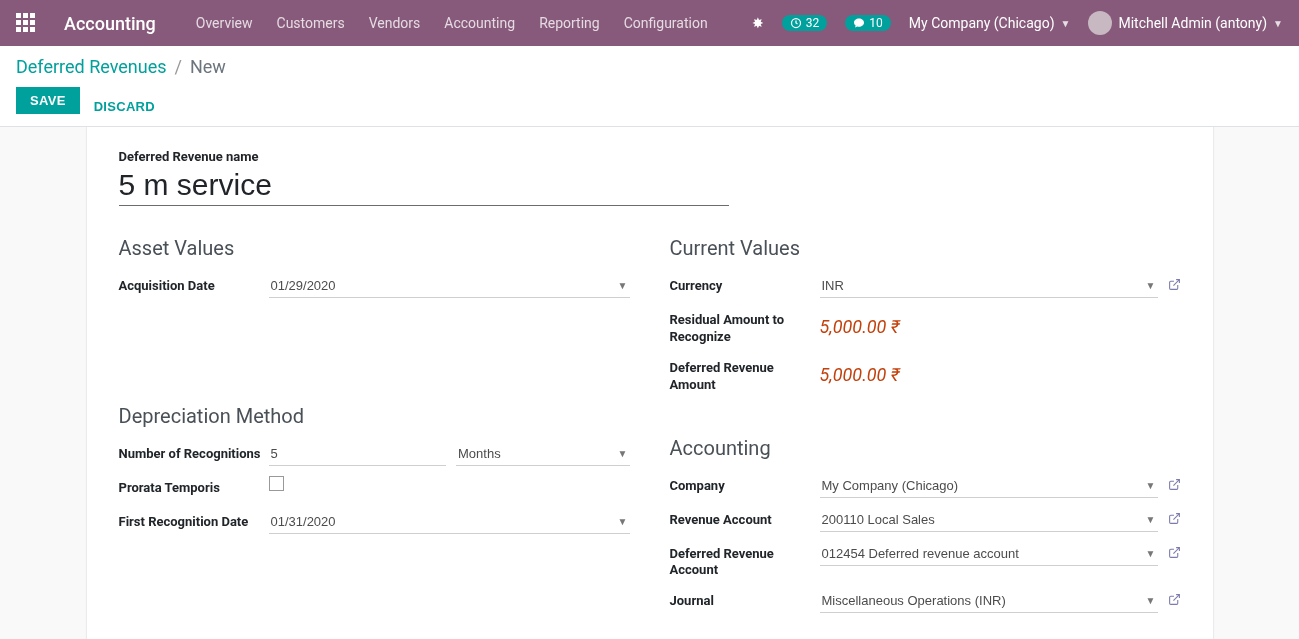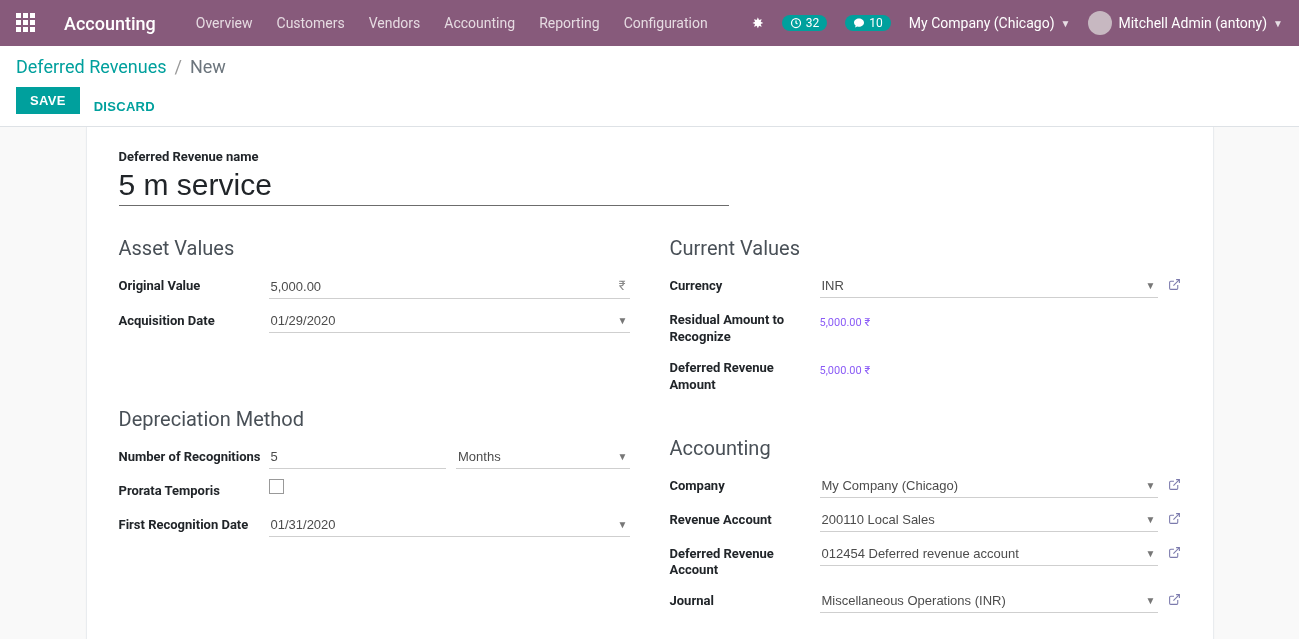--- a/index.html
+++ b/index.html
@@ -44,21 +44,21 @@
   .form-row { display:flex; align-items:flex-start; margin-bottom:10px; min-height:24px; }
   .form-row .lbl { width:150px; font-weight:700; font-size:13px; color:#212529; padding-top:4px; line-height:1.3; }
   .form-row .val { flex:1; display:flex; align-items:center; }
 
   .input-line { border:none; border-bottom:1px solid #cfcfcf; width:100%; padding:4px 2px; font-size:13px; outline:none; background:transparent; color:#4c4c4c; }
   .currency-suffix { font-size:13px; color:#888; padding:0 4px 0 6px; border-bottom:1px solid #cfcfcf; line-height:24px; }
   .select-wrap { flex:1; position:relative; border-bottom:1px solid #cfcfcf; display:flex; align-items:center; }
   .select-wrap input { border:none; outline:none; width:100%; padding:4px 18px 4px 2px; font-size:13px; background:transparent; color:#4c4c4c; }
   .select-wrap .dd { position:absolute; right:2px; font-size:10px; color:#777; pointer-events:none; }
   .ext-link { margin-left:10px; color:#7c7bad; font-size:13px; cursor:pointer; }
-  .static-val { font-size:11px; color:#8b5cf6; padding-top:4px; }
+  .static-val { font-size:18px; color:#c2410c; padding-top:4px;font-style:italic; }
   .checkbox { width:15px; height:15px; border:1px solid #999; background:#fff; cursor:pointer; }
   .num-period { display:flex; gap:0; width:100%; }
   .num-period .input-line { flex:1; }
   .num-period .select-wrap { flex:1; margin-left:10px; }
   .bug-icon { font-size:14px; }
   .row-pad-val .val { padding-top:4px; }
 </style>
 </head>
 <body>
 
@@ -126,39 +126,32 @@
   <div class="sheet">
 
     <div class="field-label">Deferred Revenue name</div>
     <input class="name-input" value="5 m service" style="">
 
     <div class="cols">
 
       <div class="col">
         <h2 class="section">Asset Values</h2>
 
-        <div class="form-row">
-          <div class="lbl">Original Value</div>
-          <div class="val">
-            <input class="input-line" style="text-align: left;" value="5,000.00">
-            <span class="currency-suffix">₹</span>
-          </div>
-        </div>
 
         <div class="form-row">
           <div class="lbl">Acquisition Date</div>
           <div class="val">
             <div class="select-wrap">
               <input value="01/29/2020" style="">
               <span class="dd">▼</span>
             </div>
           </div>
         </div>
 
-        <h2 class="section" style="margin-top:74px">Depreciation Method</h2>
+        <h2 class="section" style="margin-top:106px">Depreciation Method</h2>
 
         <div class="form-row">
           <div class="lbl">Number of Recognitions</div>
           <div class="val num-period">
             <input class="input-line" value="5" style="">
             <div class="select-wrap">
               <input value="Months" style="">
               <span class="dd">▼</span>
             </div>
           </div>

